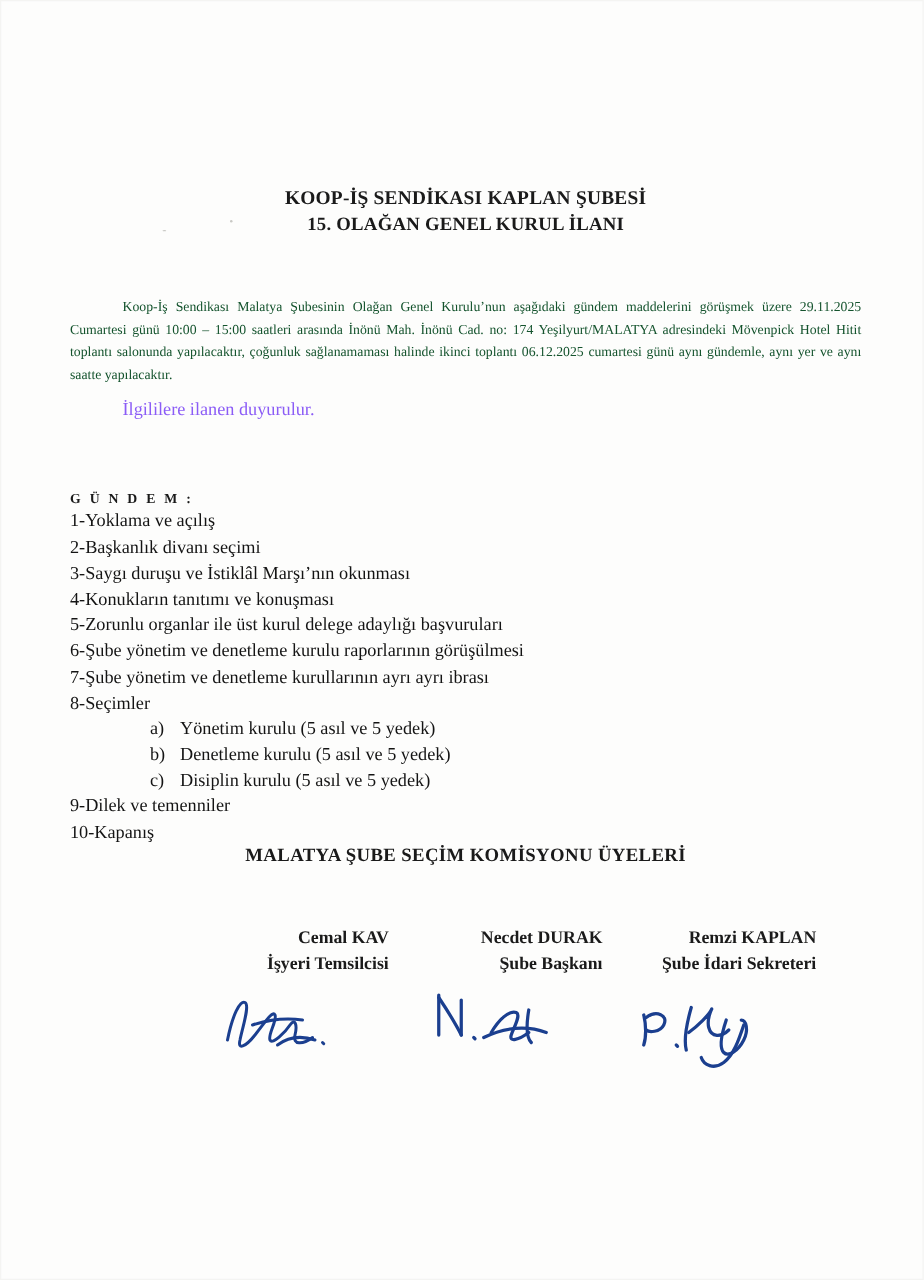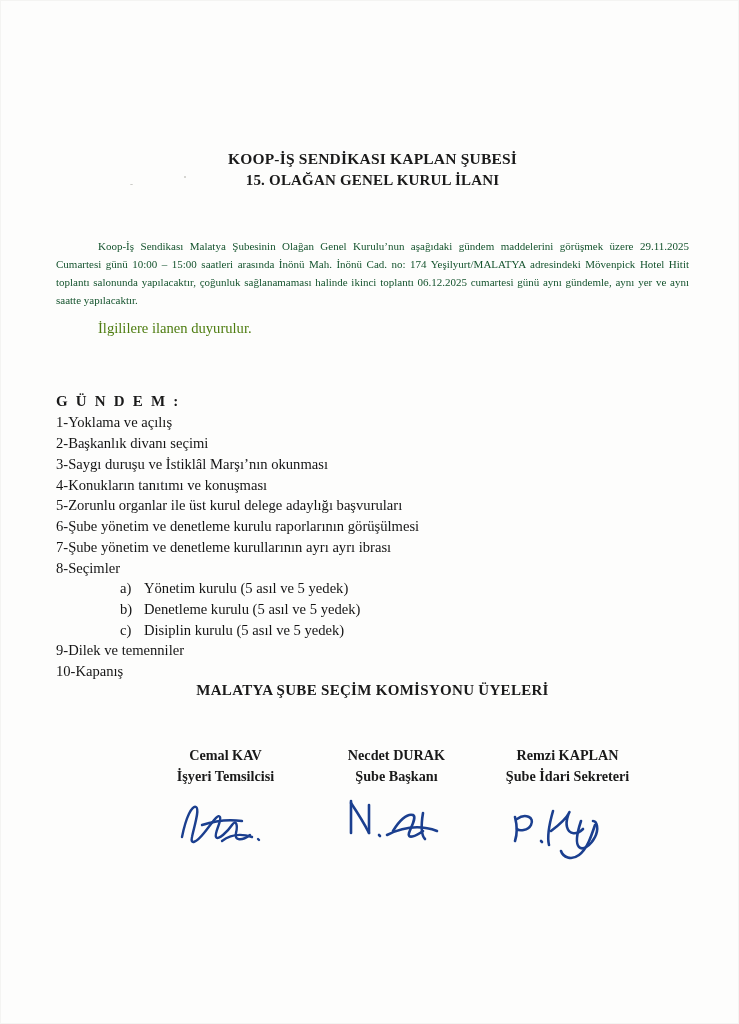--- a/index.html
+++ b/index.html
@@ -46,28 +46,28 @@
     font-size: 11px;
     line-height: 1.62;
     text-align: justify;
     text-indent: 42px;
     color: #14532d;
   }
   .notice-para {
     margin-top: 4px;
     font-size: 14.6px;
     text-indent: 42px;
-    color: #4d7c0f;
+    color: #8b5cf6;
   }
   .agenda {
     margin-top: 56px;
   }
   .agenda-heading {
     font-weight: bold;
-    font-size: 15px;
+    font-size: 11px;
     letter-spacing: 2.2px;
     margin-bottom: 2px;
   }
   .agenda ol {
     list-style: none;
     margin: 0;
     padding: 0;
   }
   .agenda li {
     font-size: 14.6px;
@@ -93,21 +93,21 @@
     font-size: 15px;
     letter-spacing: 0.3px;
   }
   .signers {
     margin-top: 46px;
     display: flex;
     justify-content: space-between;
     padding: 0 36px 0 84px;
   }
   .signer {
-    text-align: center;
+    text-align: right;
     position: relative;
     width: 180px;
   }
   .signer .name {
     font-weight: bold;
     font-size: 14.2px;
     line-height: 1.5;
   }
   .signer .role {
     font-weight: bold;

